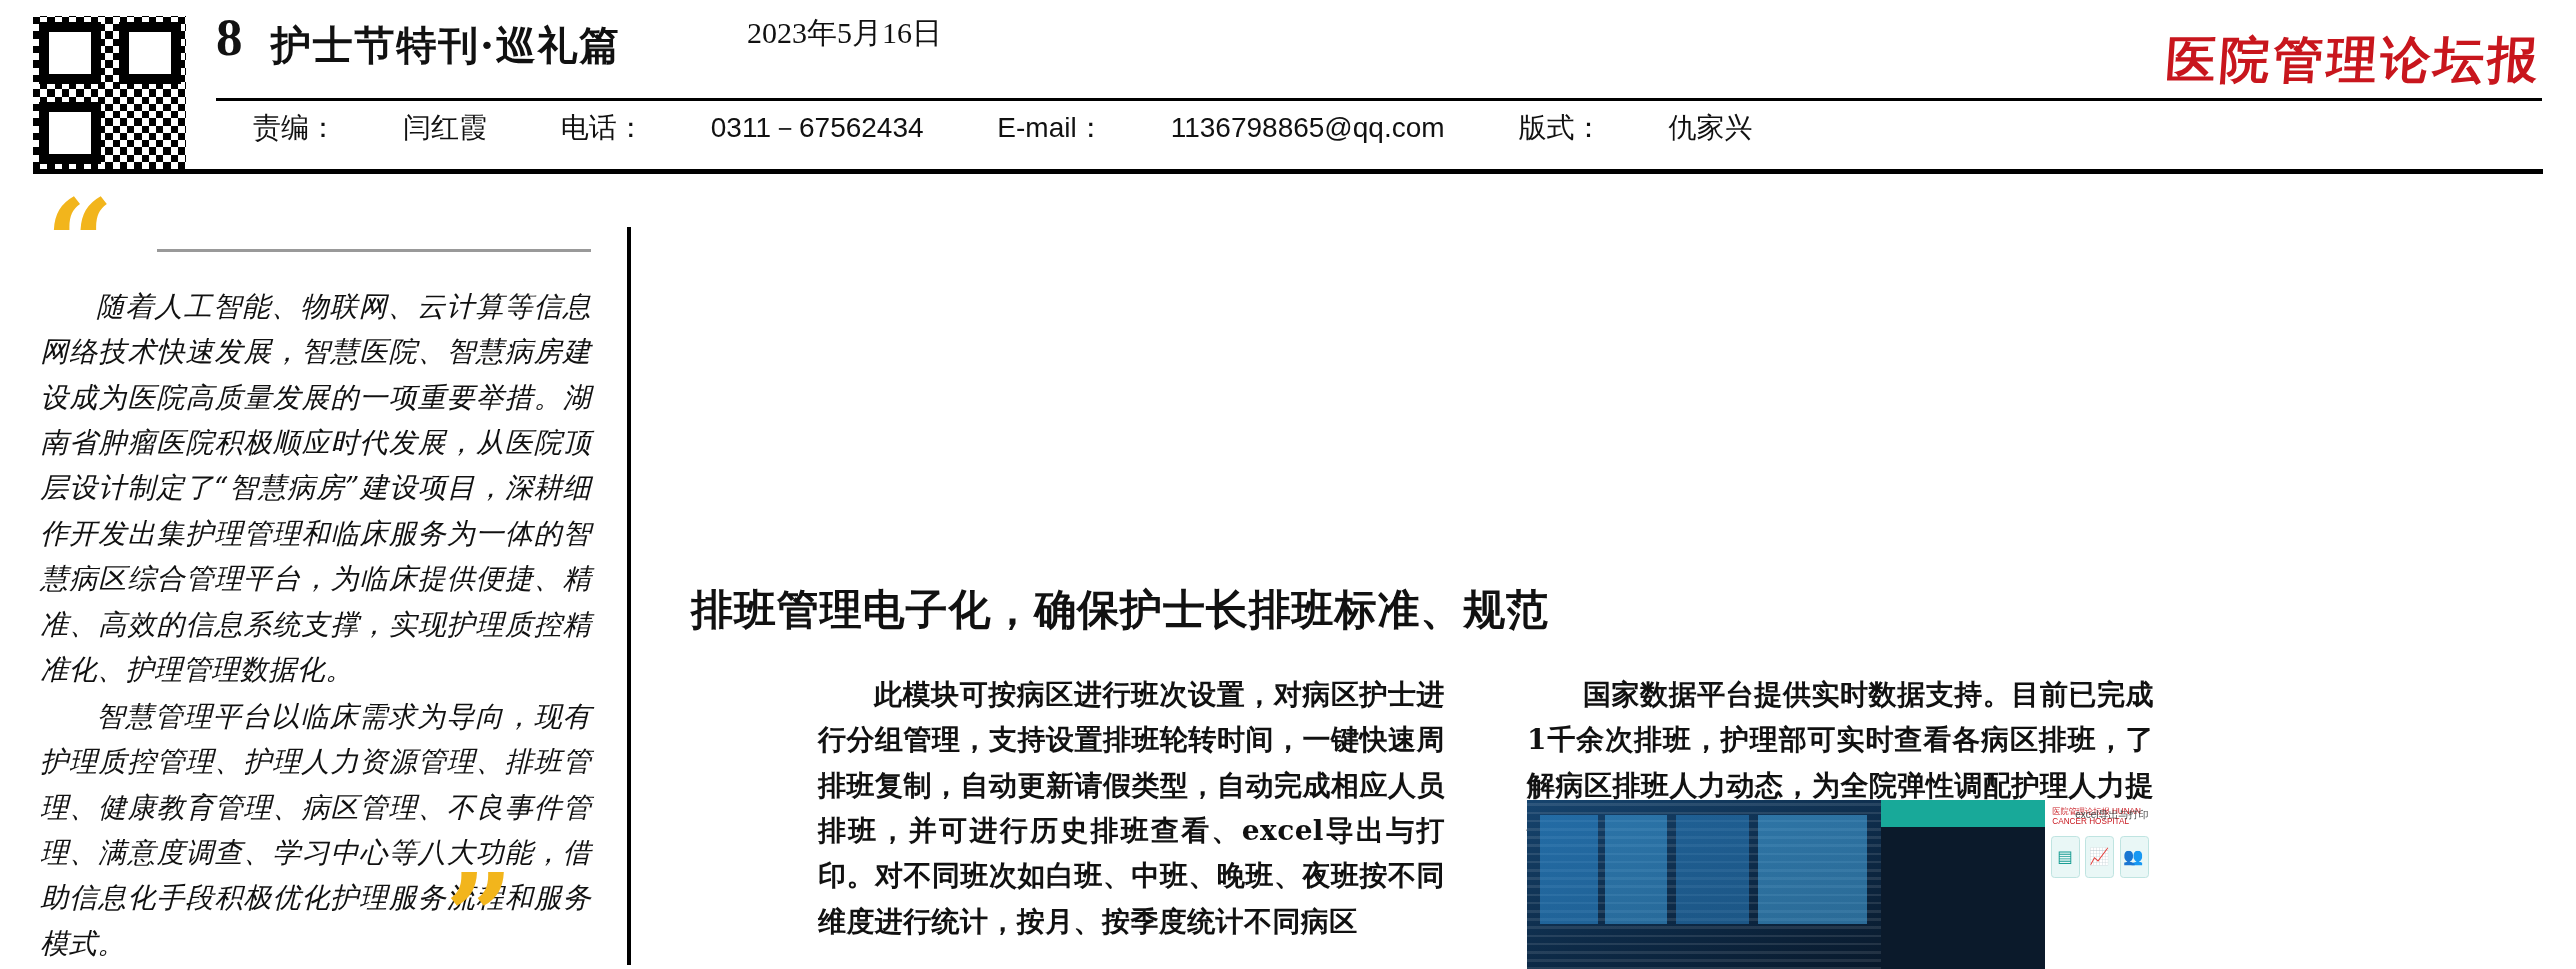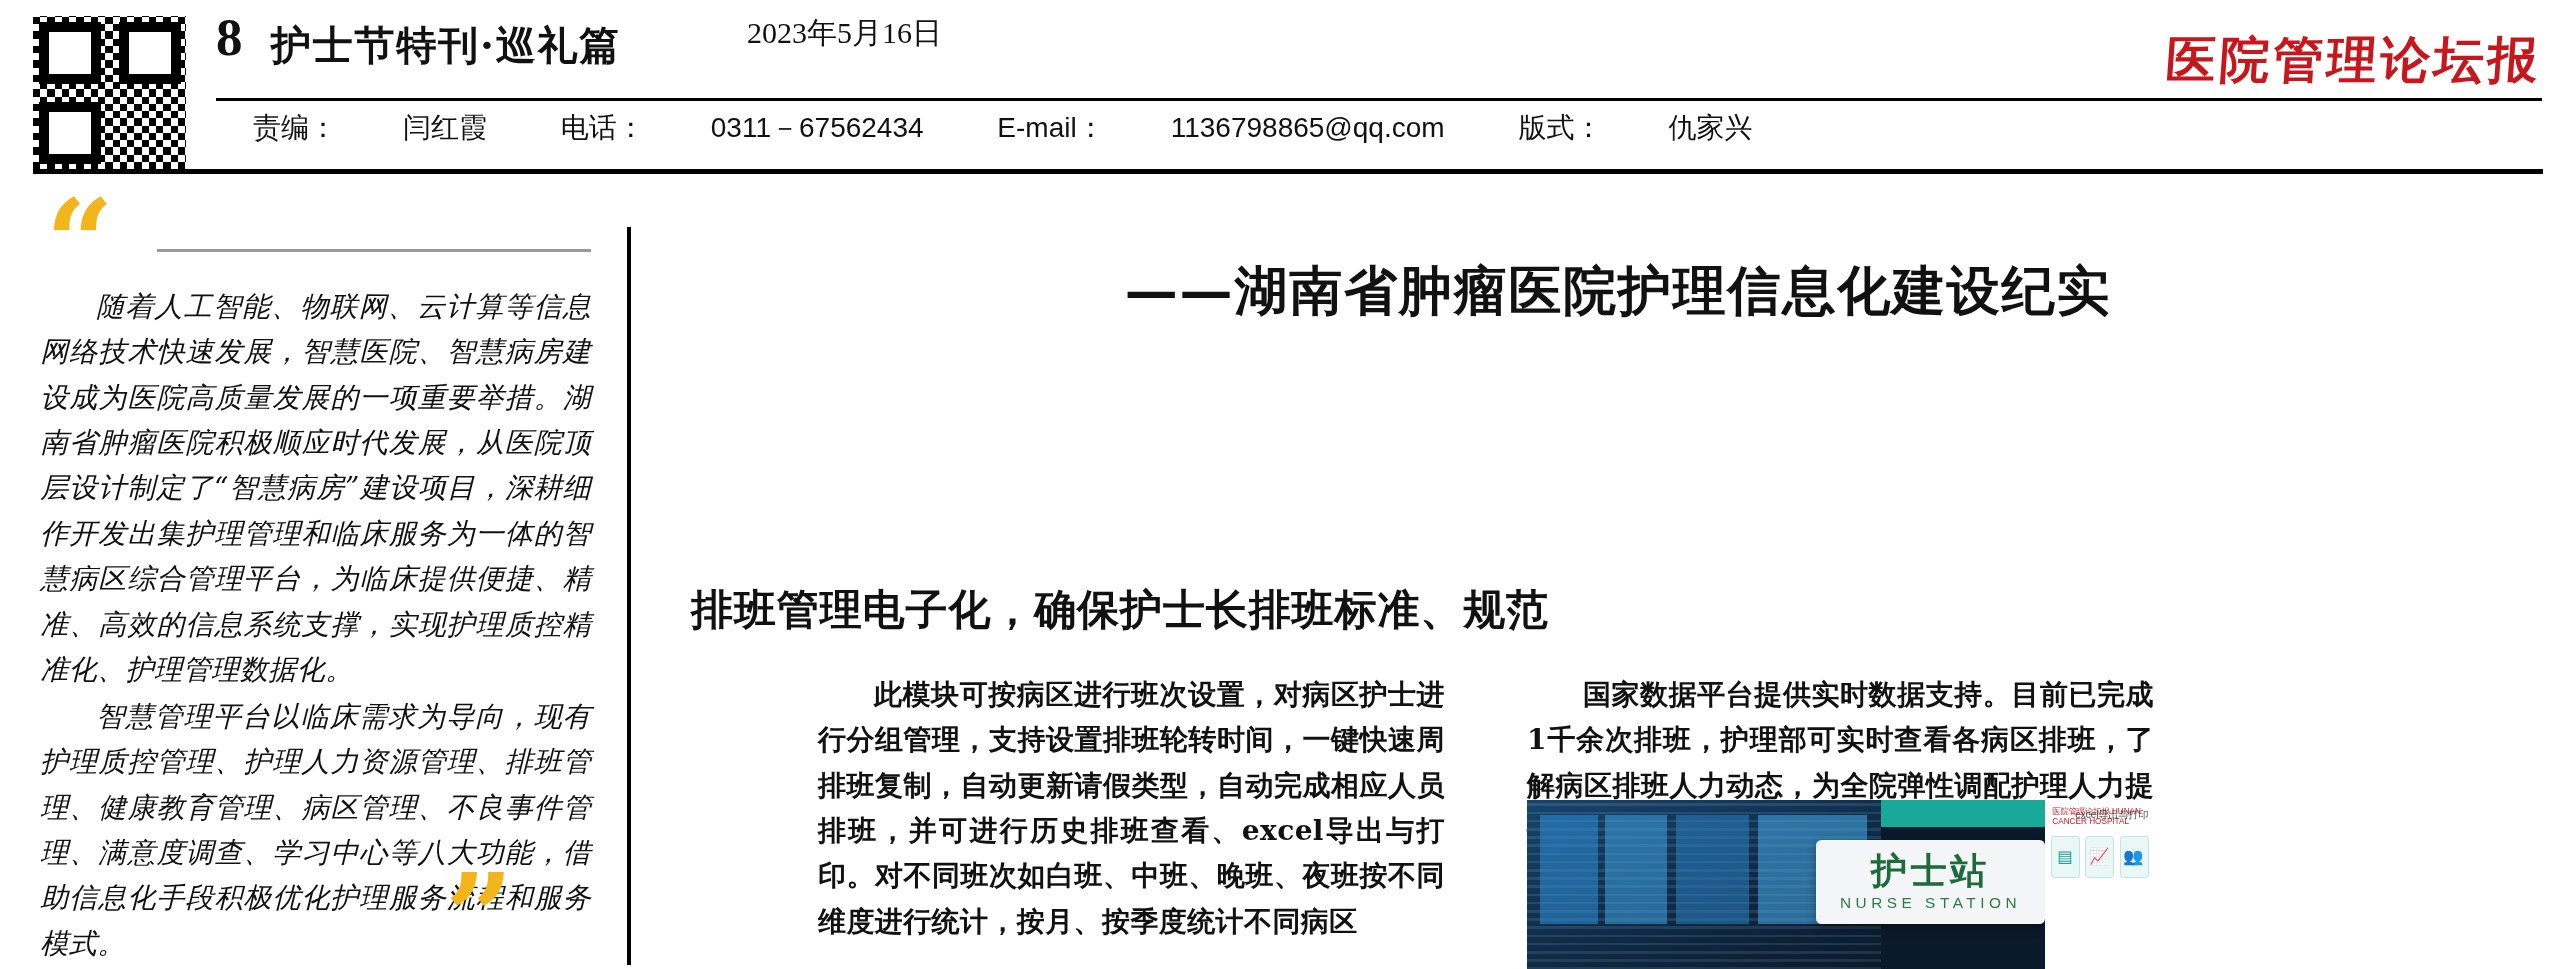--- a/index.html
+++ b/index.html
@@ -342,41 +342,36 @@
   <div class="quote-rule"></div>
   <div class="quote-body">
     <p>随着人工智能、物联网、云计算等信息网络技术快速发展，智慧医院、智慧病房建设成为医院高质量发展的一项重要举措。湖南省肿瘤医院积极顺应时代发展，从医院顶层设计制定了“智慧病房”建设项目，深耕细作开发出集护理管理和临床服务为一体的智慧病区综合管理平台，为临床提供便捷、精准、高效的信息系统支撑，实现护理质控精准化、护理管理数据化。</p>
     <p>智慧管理平台以临床需求为导向，现有护理质控管理、护理人力资源管理、排班管理、健康教育管理、病区管理、不良事件管理、满意度调查、学习中心等八大功能，借助信息化手段积极优化护理服务流程和服务模式。</p>
   </div>
   <div class="quote-close">”</div>
 </div>
 <div class="left-divider"></div>
 
 <div class="headline-wrap">
-  <div class="headline-sub">——湖南省肿瘤医院护理信息化建设纪实</div>
 </div>
 
 <div class="subhead">排班管理电子化，确保护士长排班标准、规范</div>
 
 <div class="body-col col-a">
   <p>此模块可按病区进行班次设置，对病区护士进行分组管理，支持设置排班轮转时间，一键快速周排班复制，自动更新请假类型，自动完成相应人员排班，并可进行历史排班查看、excel导出与打印。对不同班次如白班、中班、晚班、夜班按不同维度进行统计，按月、按季度统计不同病区</p>
 </div>
 <div class="body-col col-b">
   <p>国家数据平台提供实时数据支持。目前已完成1千余次排班，护理部可实时查看各病区排班，了解病区排班人力动态，为全院弹性调配护理人力提供实时参考。</p>
 </div>
 
 <div class="photo">
   <div class="screens">
     <div class="screen-blocks"></div>
   </div>
   <div class="teal-band"></div>
-  <div class="nurse-sign">
-    <div class="cn">护士站</div>
-    <div class="en">NURSE STATION</div>
-  </div>
   <div class="panel">
     <div class="brand">医院管理论坛报
 HUNAN CANCER HOSPITAL</div>
     <div class="sys-title">excel导出与打印</div>
     <div class="tiles">
       <div class="tile">▤</div>
       <div class="tile">📈</div>
       <div class="tile">👥</div>
     </div>
   </div>

